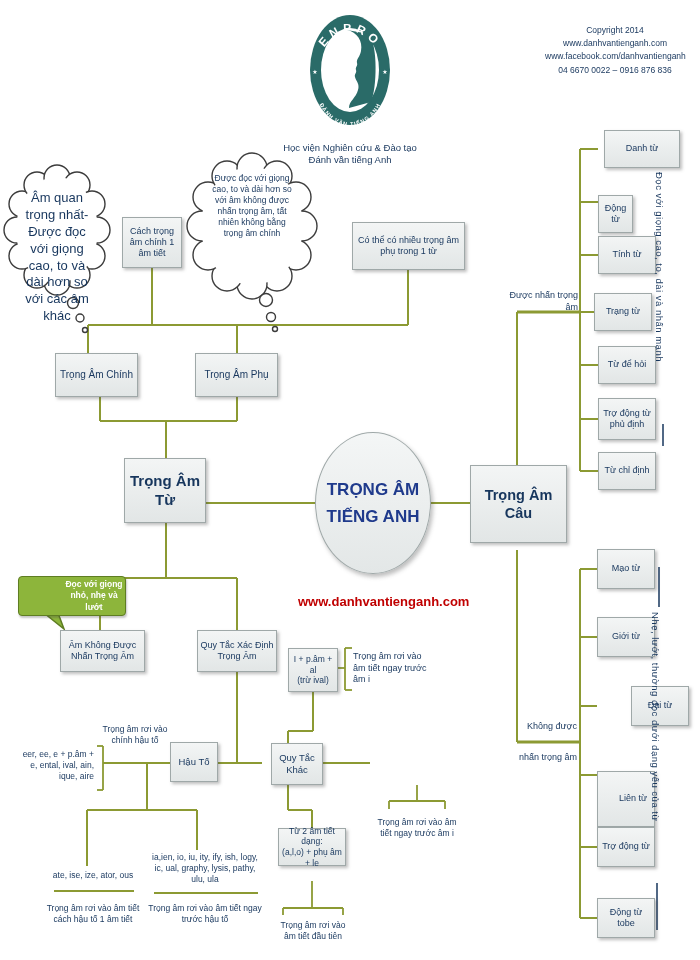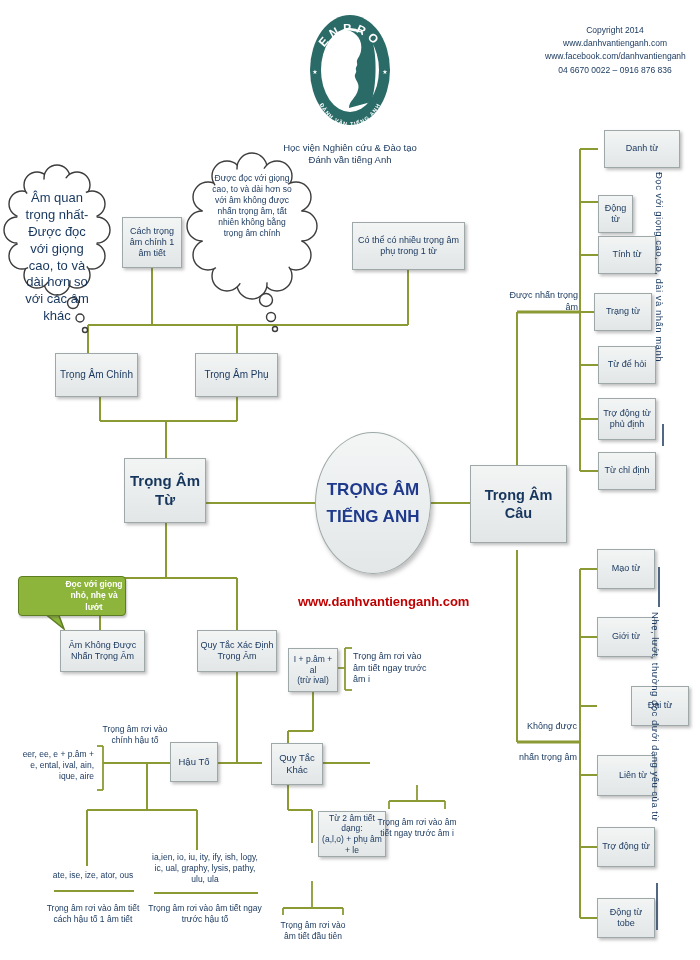--- a/index.html
+++ b/index.html
@@ -229,21 +229,21 @@
   <div class="bx" style="left:598px;top:452px;width:58px;height:38px;">Từ chỉ định</div>
 
   <div class="vlabel" style="left:654px;top:172px;">Đọc với giọng cao, to, dài và nhấn mạnh</div>
 
   <div class="lbl rgt" style="left:505px;top:721px;width:72px;">Không được</div>
   <div class="lbl rgt" style="left:505px;top:752px;width:72px;">nhấn trọng âm</div>
 
   <div class="bx" style="left:597px;top:549px;width:58px;height:40px;">Mạo từ</div>
   <div class="bx" style="left:597px;top:617px;width:58px;height:40px;">Giới từ</div>
   <div class="bx" style="left:597px;top:686px;width:58px;height:40px;margin-left:34px;">Đại từ</div>
-  <div class="bx" style="left:597px;top:755px;width:58px;height:41px;padding-left:16px;">Liên từ</div>
+  <div class="bx" style="left:597px;top:771px;width:58px;height:56px;padding-left:16px;">Liên từ</div>
   <div class="bx" style="left:597px;top:827px;width:58px;height:40px;">Trợ động từ</div>
   <div class="bx" style="left:597px;top:898px;width:58px;height:40px;">Động từ tobe</div>
 
   <div class="vlabel" style="left:650px;top:612px;">Nhẹ, lướt, thường đọc dưới dạng yếu của từ</div>
 
   <div class="greenbubble" style="left:18px;top:576px;width:62px;height:38px;">Đọc với giọng nhỏ, nhẹ và lướt</div>
 
   <div class="redurl" style="left:298px;top:594px;width:160px;text-align:center;">www.danhvantienganh.com</div>
 
   <div class="bx" style="left:60px;top:630px;width:85px;height:42px;">Âm Không Được Nhấn Trọng Âm</div>
@@ -256,21 +256,21 @@
   <div class="lbl" style="left:353px;top:651px;width:78px;font-size:9px;">Trọng âm rơi vào âm tiết ngay trước âm i</div>
 
   <div class="lbl ctr" style="left:102px;top:724px;width:66px;font-size:8.5px;">Trọng âm rơi vào chính hậu tố</div>
   <div class="lbl rgt" style="left:20px;top:749px;width:74px;font-size:8.5px;">eer, ee, e + p.âm + e, ental, ival, ain, ique, aire</div>
 
   <div class="bx" style="left:170px;top:742px;width:48px;height:40px;font-size:9.5px;">Hậu Tố</div>
   <div class="bx" style="left:262px;top:743px;width:52px;height:42px;font-size:9.5px;margin-left:9px;">Quy Tắc Khác</div>
 
   <div class="lbl ctr" style="left:375px;top:817px;width:84px;font-size:8.5px;">Trọng âm rơi vào âm tiết ngay trước âm i</div>
 
-  <div class="bx" style="left:278px;top:811px;width:68px;height:46px;font-size:8.5px;margin-left:40px;">
+  <div class="bx" style="left:278px;top:828px;width:68px;height:38px;font-size:8.5px;">
     <div>Từ 2 âm tiết dạng:</div>
     <div>(a,l,o) + phụ âm + le</div>
   </div>
   <div class="lbl ctr" style="left:277px;top:920px;width:72px;font-size:8.5px;">Trọng âm rơi vào âm tiết đầu tiên</div>
 
   <div class="lbl ctr" style="left:48px;top:870px;width:90px;font-size:8.5px;">ate, ise, ize, ator, ous</div>
   <div class="lbl ctr" style="left:42px;top:903px;width:102px;font-size:8.5px;">Trọng âm rơi vào âm tiết cách hậu tố 1 âm tiết</div>
 
   <div class="lbl ctr" style="left:148px;top:852px;width:114px;font-size:8.5px;">ia,ien, io, iu, ity, ify, ish, logy, ic, ual, graphy, lysis, pathy, ulu, ula</div>
   <div class="lbl ctr" style="left:148px;top:903px;width:114px;font-size:8.5px;">Trọng âm rơi vào âm tiết ngay trước hậu tố</div>

